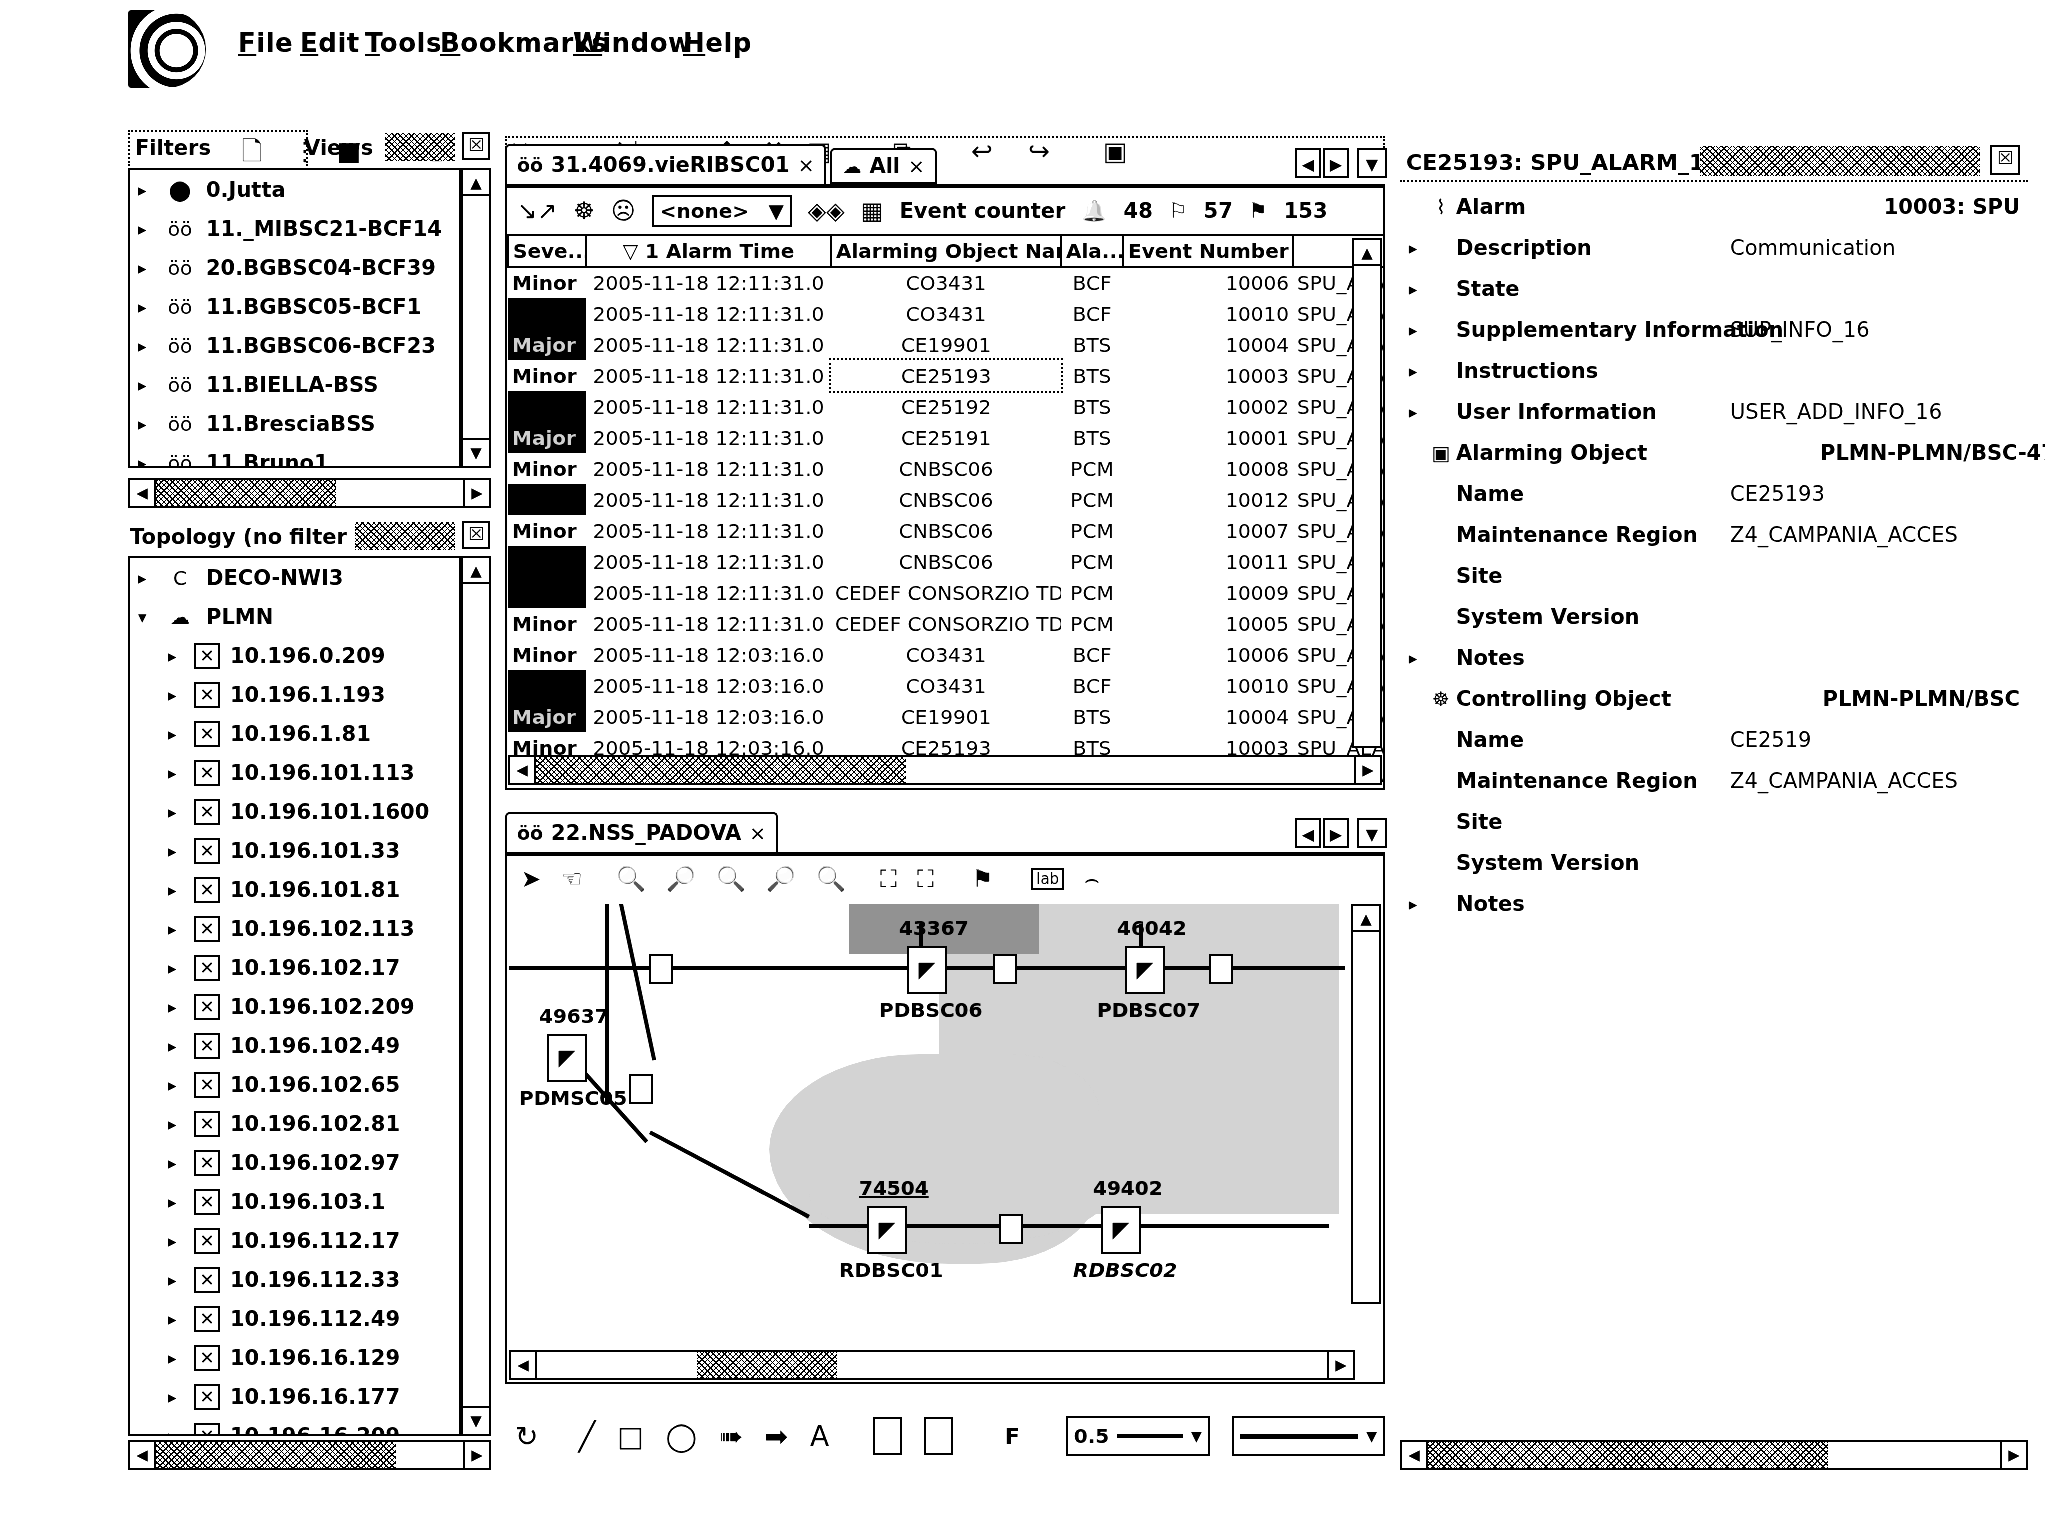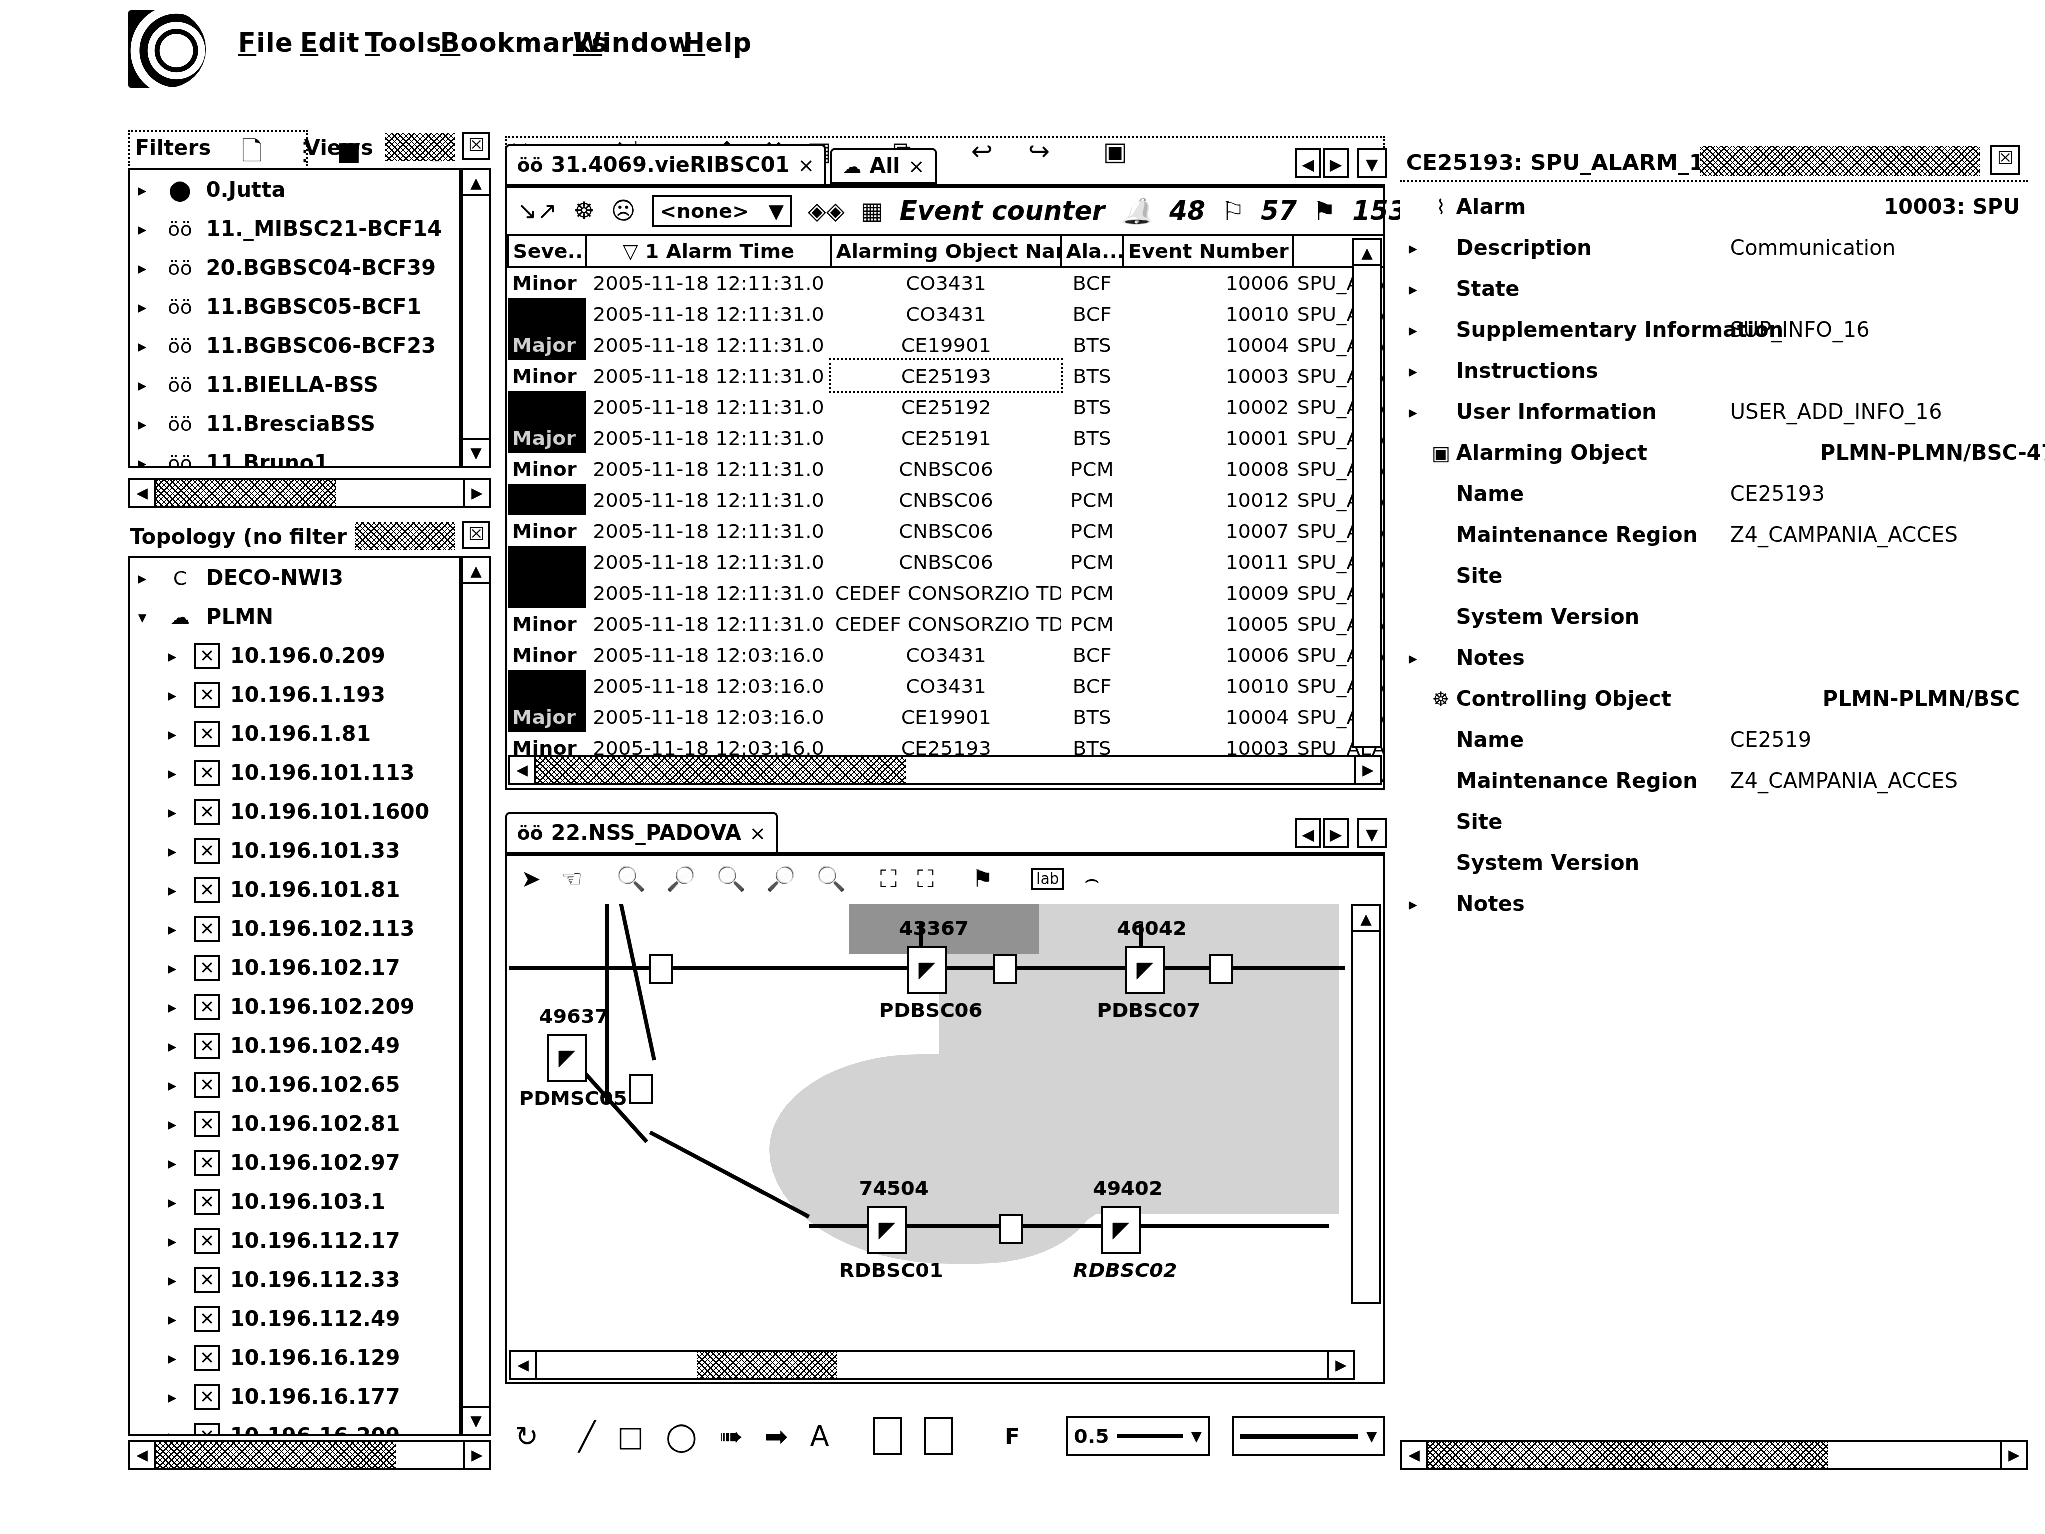--- a/index.html
+++ b/index.html
@@ -95,21 +95,21 @@
 
   
   #alarmpanel { border:2px solid #000; background:#fff; }
   .atool { height:46px; display:flex; align-items:center; gap:16px; padding-left:10px; }
   .atool .ico { font-size:24px; }
   .selbox {
     border:2px solid #000; height:32px; min-width:140px; padding:0 6px;
     display:flex; align-items:center; justify-content:space-between;
     font-size:20px; font-weight:700; font-family:"DejaVu Sans", sans-serif;
   }
-  .evtc { font-size:26px; font-weight:600; white-space:nowrap;font-style:italic; }
+  .evtc { font-size:21px; font-weight:600; white-space:nowrap; }
 
   table.alarms { border-collapse:collapse; width:100%; table-layout:fixed; }
   table.alarms th {
     border:2px solid #000; background:#fff;
     font-size:20px; font-weight:700; height:32px; padding:0 4px;
     font-family:"DejaVu Sans", sans-serif; white-space:nowrap; overflow:hidden;
   }
   table.alarms td {
     font-size:20px; height:31px; padding:0 4px; white-space:nowrap;
     font-family:"DejaVu Sans", sans-serif; overflow:hidden;
@@ -635,21 +635,21 @@
         <div class="nodelbl" style="left: 608px; top: 12px;">46042</div>
         <div class="nodelbl" style="left: 588px; top: 94px;">PDBSC07</div>
         <div class="node" style="left: 38px; top: 130px; width: 40px; height: 48px;">
           <span style="font-size:22px;line-height:44px;display:block;text-align:center">◤</span>
         </div>
         <div class="nodelbl" style="left: 30px; top: 100px;">49637</div>
         <div class="nodelbl" style="left: 10px; top: 182px;">PDMSC05</div>
         <div class="node" style="left: 358px; top: 302px; width: 40px; height: 48px;">
           <span style="font-size:22px;line-height:44px;display:block;text-align:center">◤</span>
         </div>
-        <div class="nodelbl" style="left: 350px; top: 272px;">74504</div>
+        <div class="nodelbl" style="left: 350px; top: 272px; text-decoration: underline;">74504</div>
         <div class="nodelbl" style="left: 330px; top: 354px;">RDBSC01</div>
         <div class="node" style="left: 592px; top: 302px; width: 40px; height: 48px;">
           <span style="font-size:22px;line-height:44px;display:block;text-align:center">◤</span>
         </div>
         <div class="nodelbl" style="left: 584px; top: 272px;">49402</div>
         <div class="nodelbl" style="left: 564px; top: 354px; font-style: italic;">RDBSC02</div>
       </div>
   </div>
   <div class="abs hscroll" style="left:2px; bottom:2px; width:846px; top:auto;">
     <div class="arw">◀</div>

